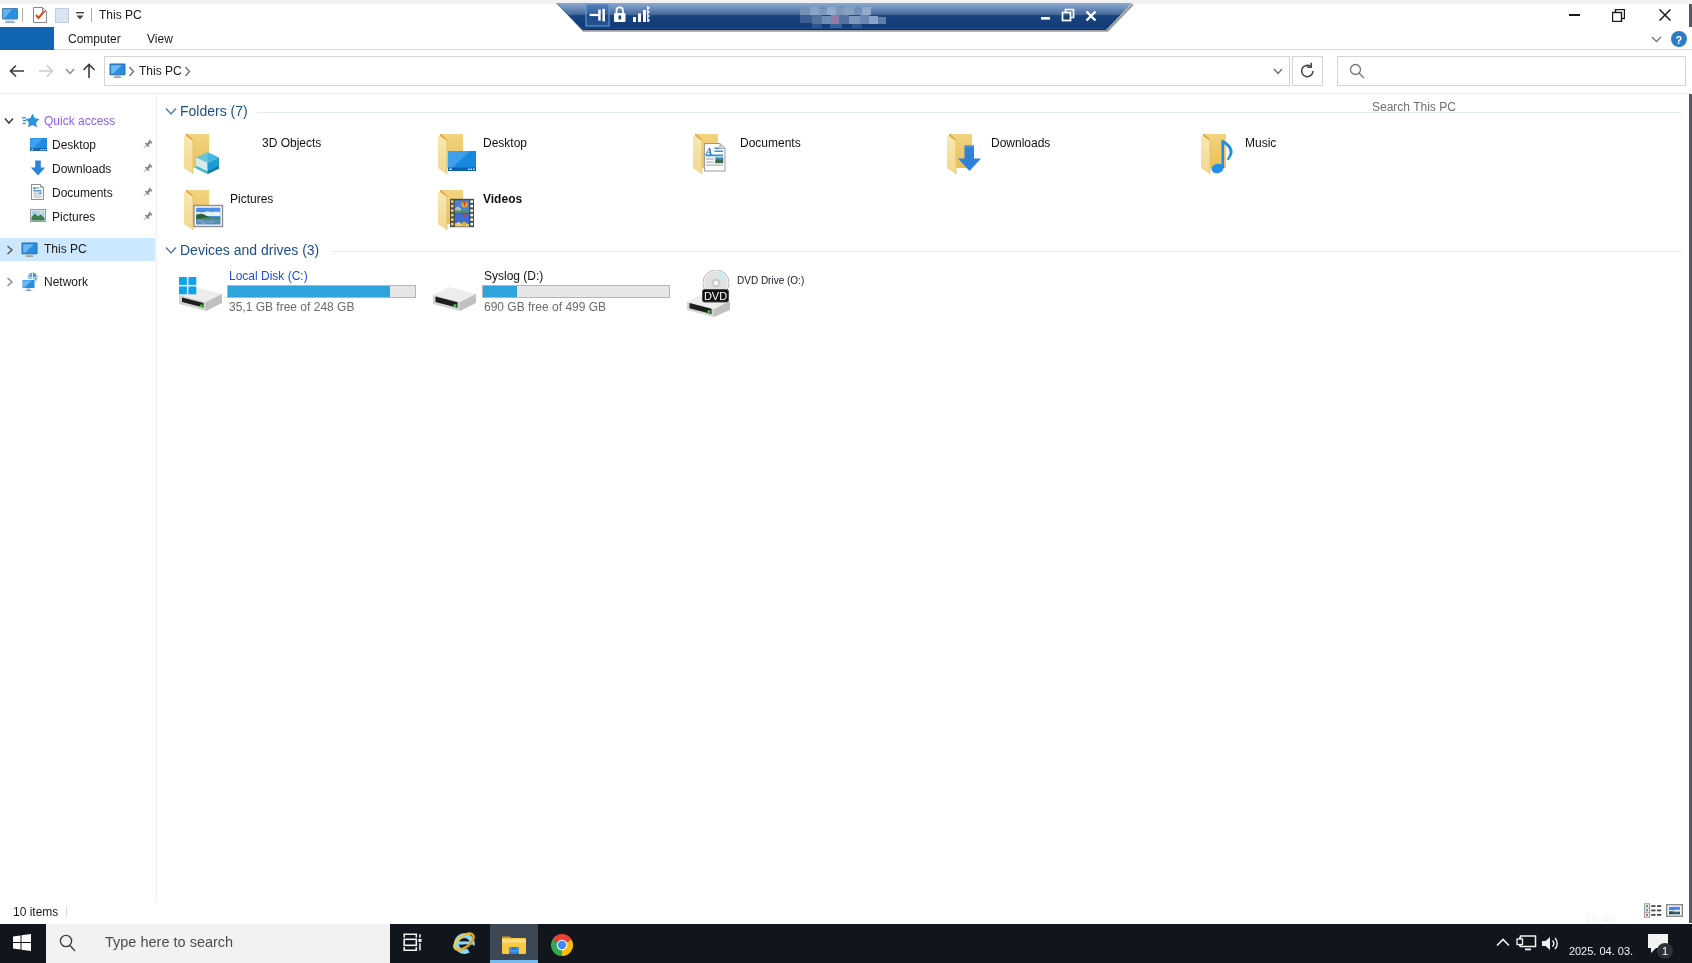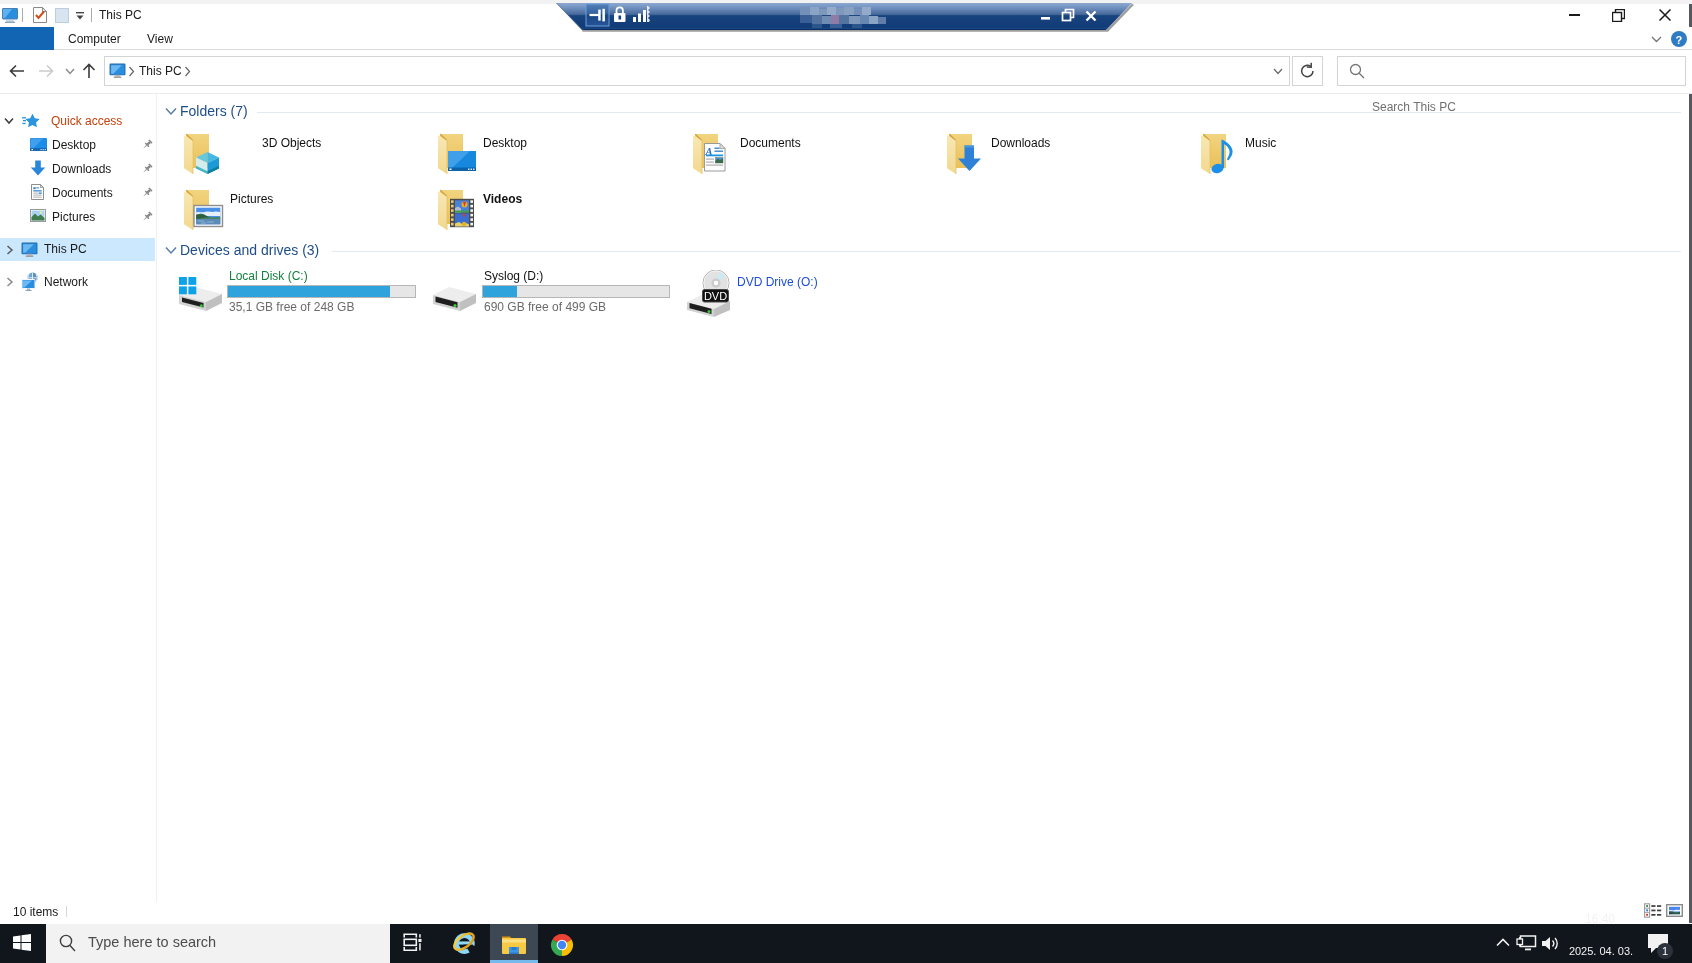--- a/index.html
+++ b/index.html
@@ -115,21 +115,21 @@
 
 <svg class="abs" style="left:4px;top:117px" width="10" height="8" viewBox="0 0 10 8">
   <path d="M1 1.5 L5 6 L9 1.5" stroke="#404040" stroke-width="1.6" fill="none"></path>
 </svg>
 <svg class="abs" style="left:22px;top:113px" width="18" height="16" viewBox="0 0 18 16">
   <path d="M10.5 0.8 L12.8 5.3 L17.6 6 L14.1 9.4 L14.9 14.3 L10.5 12 L6.1 14.3 L6.9 9.4 L3.4 6 L8.2 5.3 Z" fill="#2a94de"></path>
   <rect x="0" y="4.2" width="4" height="1.3" fill="#2a94de"></rect>
   <rect x="1" y="7" width="3" height="1.3" fill="#2a94de"></rect>
   <rect x="0.4" y="9.8" width="3.2" height="1.3" fill="#2a94de"></rect>
 </svg>
-<div class="txt" style="left:44px;top:114px;font-size:12px;color:#c2410c;margin-left:7px;">Quick access</div>
+<div class="txt" style="left:44px;top:114px;font-size:12px;color:#8b5cf6;">Quick access</div>
 
 <svg class="abs" style="left:30px;top:138px" width="17" height="13" viewBox="0 0 17 13">
   <rect x="0" y="0" width="17" height="13" rx="1" fill="#1d8ce8"></rect>
   <path d="M0.5 0.5 L13 0.5 L2.5 11 L0.5 11 Z" fill="#55aaf0" opacity="0.65"></path>
   <rect x="0" y="10" width="17" height="3" fill="#1668b4"></rect>
   <rect x="1.5" y="11" width="1.5" height="1.2" fill="#fff"></rect>
   <rect x="10.5" y="11" width="1.2" height="1.2" fill="#cfe6f8"></rect>
   <rect x="12.6" y="11" width="1.2" height="1.2" fill="#cfe6f8"></rect>
   <rect x="14.7" y="11" width="1.2" height="1.2" fill="#cfe6f8"></rect>
 </svg>
@@ -373,21 +373,21 @@
  <path d="M45 19 L29 27 L29 36 L45 28 Z" fill="#c0c0c0"></path>
  <path d="M5 22.5 L26.5 28.1 L26.5 32.6 L5 27 Z" fill="#1e1e1e"></path>
  <circle cx="24.3" cy="30.8" r="1.5" fill="#35cc35"></circle>
 </svg>
 <svg class="abs" style="left:179px;top:277px" width="18" height="18" viewBox="0 0 18 18">
  <rect x="0" y="0" width="7.9" height="7.9" fill="#0ea3e8"></rect>
  <rect x="9.4" y="0" width="7.9" height="7.9" fill="#0ea3e8"></rect>
  <rect x="0" y="9.4" width="7.9" height="7.9" fill="#0ea3e8"></rect>
  <rect x="9.4" y="9.4" width="7.9" height="7.9" fill="#0ea3e8"></rect>
 </svg>
-<div class="txt" style="left:229px;top:269px;font-size:12px;color:#15803d;">Local Disk (C:)</div>
+<div class="txt" style="left:229px;top:269px;font-size:12px;color:#1d4ed8;">Local Disk (C:)</div>
 <div class="abs" style="left:227px;top:285px;width:189px;height:13px;background:#e6e6e6;border:1px solid #b6b6b6;"></div>
 <div class="abs" style="left:228px;top:286px;width:162px;height:11px;background:#2ea3dc;"></div>
 <div class="txt" style="left:229px;top:300px;font-size:12px;color:#6b6b6b;">35,1 GB free of 248 GB</div>
 
 <svg class="abs" style="left:431px;top:285px" width="46" height="30" viewBox="0 0 46 30">
  <path d="M2 10 L18 2 L45 9 L29 17 Z" fill="#ededed"></path>
  <path d="M2 10 L29 17 L29 26 L2 19 Z" fill="#d2d2d2"></path>
  <path d="M45 9 L29 17 L29 26 L45 18 Z" fill="#c0c0c0"></path>
  <path d="M4.5 11.5 L26.5 17.2 L26.5 22.8 L4.5 17 Z" fill="#1e1e1e"></path>
  <circle cx="24" cy="20.5" r="1.6" fill="#35cc35"></circle>
@@ -404,21 +404,21 @@
  <path d="M4.5 33 L26.5 38.7 L26.5 44 L4.5 38.3 Z" fill="#1e1e1e"></path>
  <circle cx="24" cy="41.5" r="1.5" fill="#35cc35"></circle>
  <circle cx="31" cy="13" r="13" fill="#e2e2e2" stroke="#9a9a9a" stroke-width="0.8"></circle>
  <circle cx="31" cy="13" r="12.2" fill="none" stroke="#f5f5f5" stroke-width="1"></circle>
  <path d="M35 2 L39 6 L33 13 L31 10 Z" fill="#c8ecf5"></path>
  <circle cx="31" cy="13" r="4.6" fill="#cccccc"></circle>
  <circle cx="31" cy="13" r="2.2" fill="#fff"></circle>
  <rect x="17.5" y="19.5" width="26" height="12.5" rx="2" fill="#111" stroke="#4a4a4a"></rect>
  <text x="30.5" y="29.5" font-size="11" fill="#fff" text-anchor="middle" font-family="Liberation Sans">DVD</text>
 </svg>
-<div class="txt" style="left:737px;top:275px;font-size:12px;color:#1d4ed8;">DVD Drive (O:)</div>
+<div class="txt" style="left:737px;top:275px;font-size:10px;color:#0f172a;">DVD Drive (O:)</div>
 
 
 <div class="txt" style="left:13px;top:905px;font-size:12px;color:#1a1a1a;">10 items</div>
 <div class="abs" style="left:66px;top:906px;width:1px;height:11px;background:#d9d9d9;"></div>
 <svg class="abs" style="left:1644px;top:903px" width="18" height="15" viewBox="0 0 18 15">
   <rect x="0.6" y="0.8" width="5" height="13.4" fill="none" stroke="#9a9a9a" stroke-width="1.1"></rect>
   <path d="M0.6 5.2 h5 M0.6 9.6 h5" stroke="#9a9a9a" stroke-width="0.9"></path>
   <circle cx="3.1" cy="3" r="1.1" fill="#2e7d43"></circle>
   <circle cx="3.1" cy="7.4" r="1.1" fill="#3a7de0"></circle>
   <circle cx="3.1" cy="11.8" r="1.1" fill="#d03a2a"></circle>
@@ -447,21 +447,21 @@
   <path d="M8.5 1.2 L18 0 V8 H8.5 Z" fill="#fff"></path>
   <path d="M0 9 H7.5 V15.6 L0 14.5 Z" fill="#fff"></path>
   <path d="M8.5 9 H18 V17 L8.5 15.8 Z" fill="#fff"></path>
 </svg>
 
 <div class="abs" style="left:46px;top:924px;width:344px;height:39px;background:#f2f2f2;"></div>
 <svg class="abs" style="left:59px;top:934px" width="17" height="18" viewBox="0 0 17 18">
   <circle cx="7" cy="7" r="5.6" stroke="#3f3f3f" stroke-width="1.4" fill="none"></circle>
   <path d="M11 11.5 L16 17" stroke="#3f3f3f" stroke-width="1.4"></path>
 </svg>
-<div class="txt" style="left:88px;top:934px;font-size:14.5px;color:#4c4c4c;">Type here to search</div>
+<div class="txt" style="left:105px;top:934px;font-size:14.5px;color:#4c4c4c;">Type here to search</div>
 
 <svg class="abs" style="left:403px;top:933px" width="20" height="18" viewBox="0 0 20 18">
   <path d="M1.2 4.5 V1.2 H13.3 V4.5" fill="none" stroke="#f2f2f2" stroke-width="1.6"></path>
   <rect x="1.2" y="6.3" width="12.1" height="6" fill="none" stroke="#f2f2f2" stroke-width="1.6"></rect>
   <path d="M1.2 14 V17.3 H13.3 V14" fill="none" stroke="#f2f2f2" stroke-width="1.6"></path>
   <rect x="16.2" y="1.2" width="1.5" height="3.4" fill="#f2f2f2"></rect>
   <rect x="15.4" y="5.9" width="3.1" height="3.1" fill="#f2f2f2"></rect>
   <rect x="16.2" y="10.2" width="1.5" height="7.2" fill="#f2f2f2"></rect>
 </svg>
 

